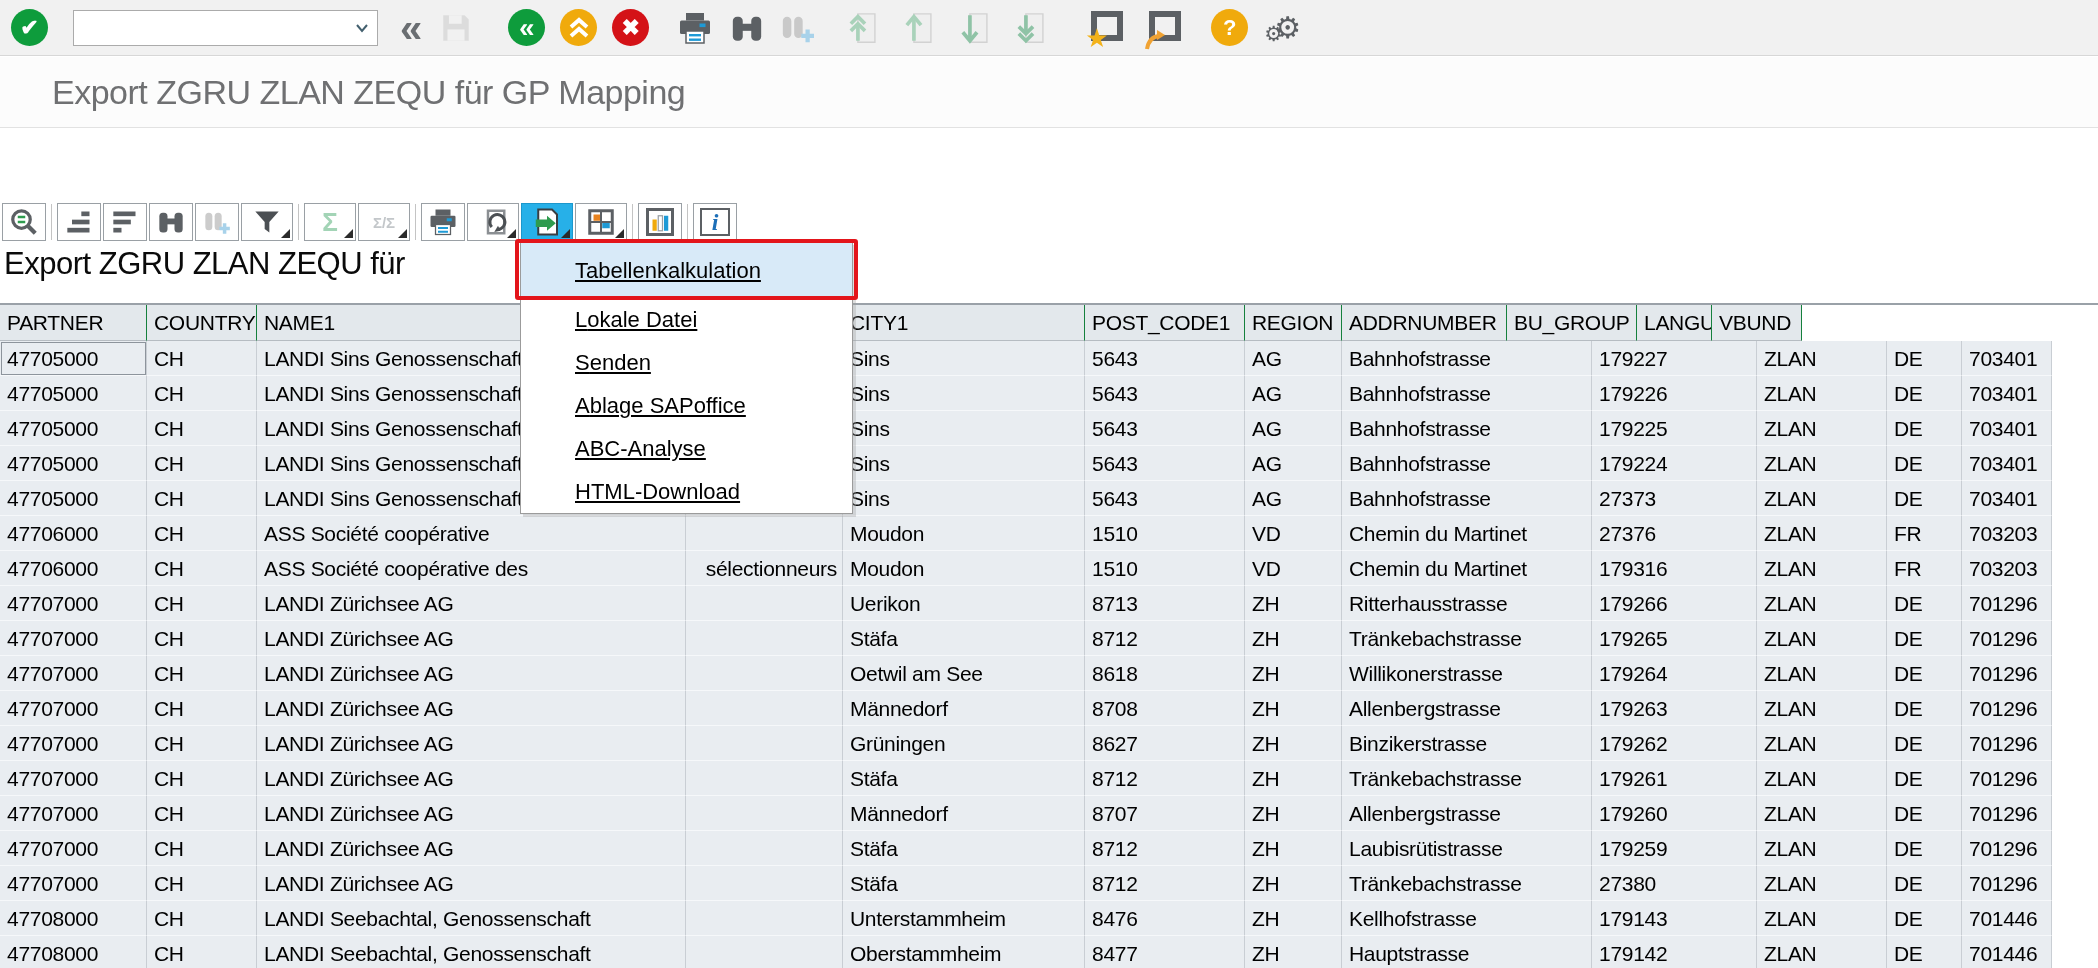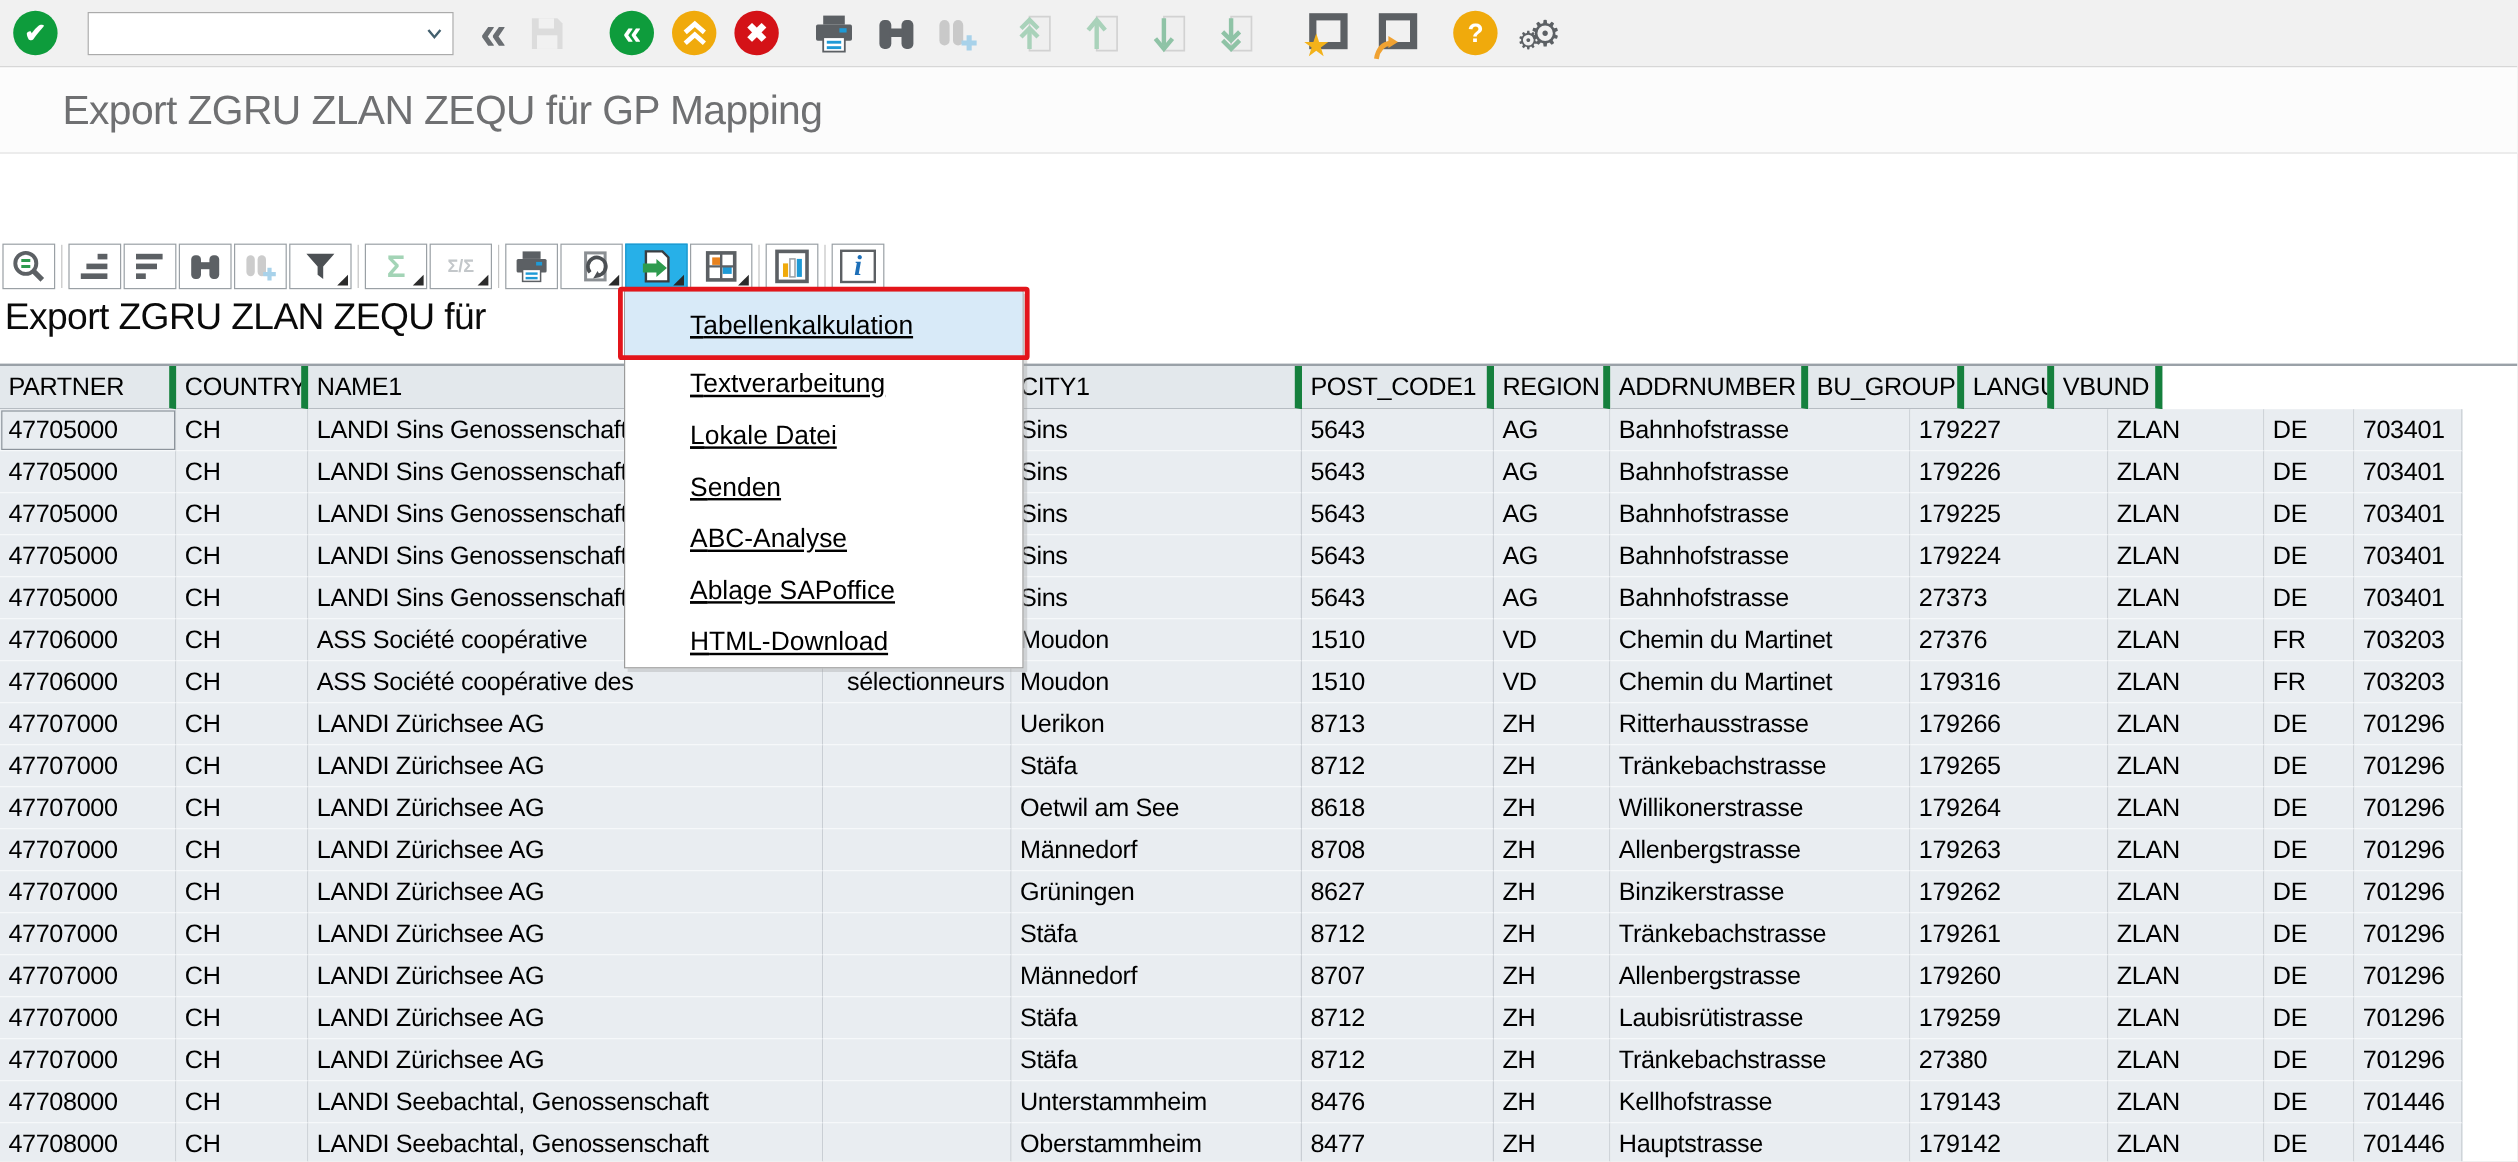--- a/index.html
+++ b/index.html
@@ -51,21 +51,21 @@
   
   .alvtitle { position:absolute; top:246px; left:4px; font-size:31px; color:#0a0a0a; letter-spacing:-0.5px; }
 
   
   .table-topline { position:absolute; top:303px; left:0; width:2098px; height:2px; background:#9aa1a8; }
   .grid { position:absolute; top:305px; left:0; width:2052px; }
   .grow { display:flex; height:35px; }
   .grow.head { height:36px; }
   .gcell { flex:none; overflow:hidden; white-space:nowrap; padding:6px 4px 0 7px; font-size:21px;
            background:#e9edf1; border-right:1px solid #c9ced4; border-bottom:1px solid #f6f8fa; letter-spacing:-0.3px; }
-  .head .gcell { background:#e3e8ec; border-bottom:1px solid #b6bcc2; border-right:6px solid #15803d; }
+  .head .gcell { background:#e3e8ec; border-bottom:1px solid #b6bcc2; border-right:1px solid #15803d; }
   .c0{width:147px} .c1{width:110px} .c2{width:429px} .c3{width:157px; text-align:right; padding-right:5px}
   .c4{width:242px} .c5{width:160px} .c6{width:97px} .c7{width:250px} .c8{width:165px}
   .c9{width:130px} .c10{width:75px} .c11{width:90px}
   .head .c3 { text-align:left; }
   .cursor-cell { outline:1px solid #8d949c; outline-offset:-2px; }
 
   
   .menu { position:absolute; top:242px; left:520px; width:333px; background:#fff;
           border:1px solid #9b9b9b; box-shadow:3px 3px 0 rgba(160,160,160,.35); z-index:5; }
   .menu-item { display:block; height:43px; line-height:43px; padding-left:54px; font-size:22px;
@@ -560,22 +560,21 @@
           <div class="gcell c8">179142</div>
           <div class="gcell c9">ZLAN</div>
           <div class="gcell c10">DE</div>
           <div class="gcell c11">701446</div>
         </div>
       </div>
   </div>
 
   <div class="menu" id="menu">
       <div class="menu-item selected">Tabellenkalkulation</div>
-      <div class="menu-item">Textverarbeitung</div>
       <div class="menu-item">Lokale Datei</div>
       <div class="menu-item">Senden</div>
+      <div class="menu-item">Ablage SAPoffice</div>
       <div class="menu-item">ABC-Analyse</div>
-      <div class="menu-item">Ablage SAPoffice</div>
       <div class="menu-item">HTML-Download</div>
     </div>
   <div class="annotation"></div>
 
 </div>
 
 </body></html>

